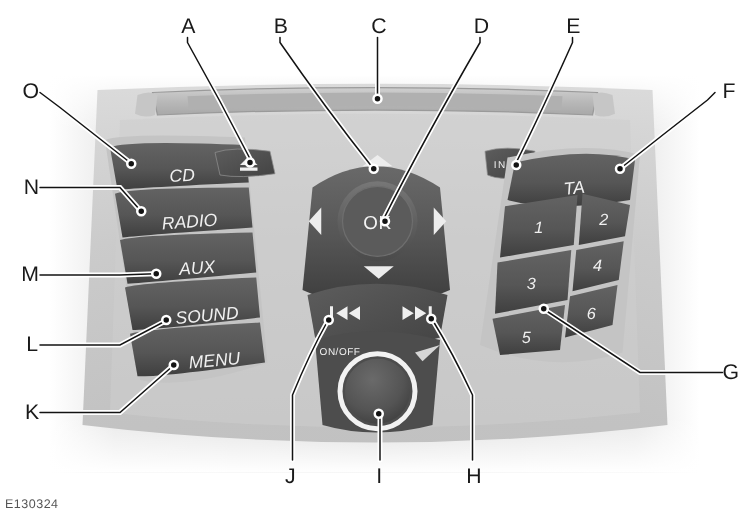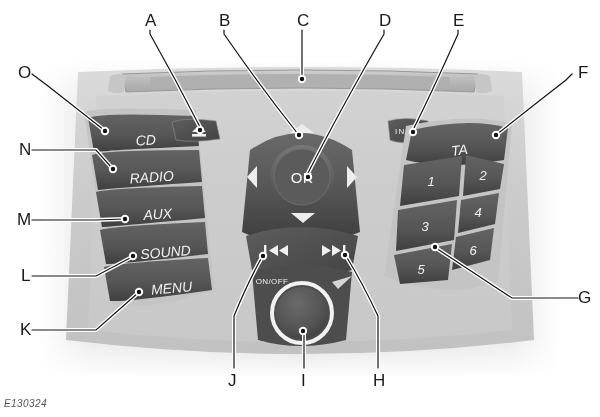--- a/index.html
+++ b/index.html
@@ -7,21 +7,21 @@
        font-family:"Liberation Sans", sans-serif;}
 
   .stage{position:absolute;left:0;top:0;width:600px;height:417px;}
 
   
   .callout{position:absolute;font-size:17px;color:#1a1a1a;font-weight:400;
            line-height:1;letter-spacing:0.5px;}
 
   
   .caption{position:absolute;left:4px;top:398px;font-size:10px;color:#555;
-           letter-spacing:0.4px;font-style:italic;}
+           letter-spacing:0.4px;}
 
   
   svg.art{position:absolute;left:0;top:0;width:600px;height:417px;}
 
   
 </style>
 </head>
 <body>
 
 <div class="stage">

